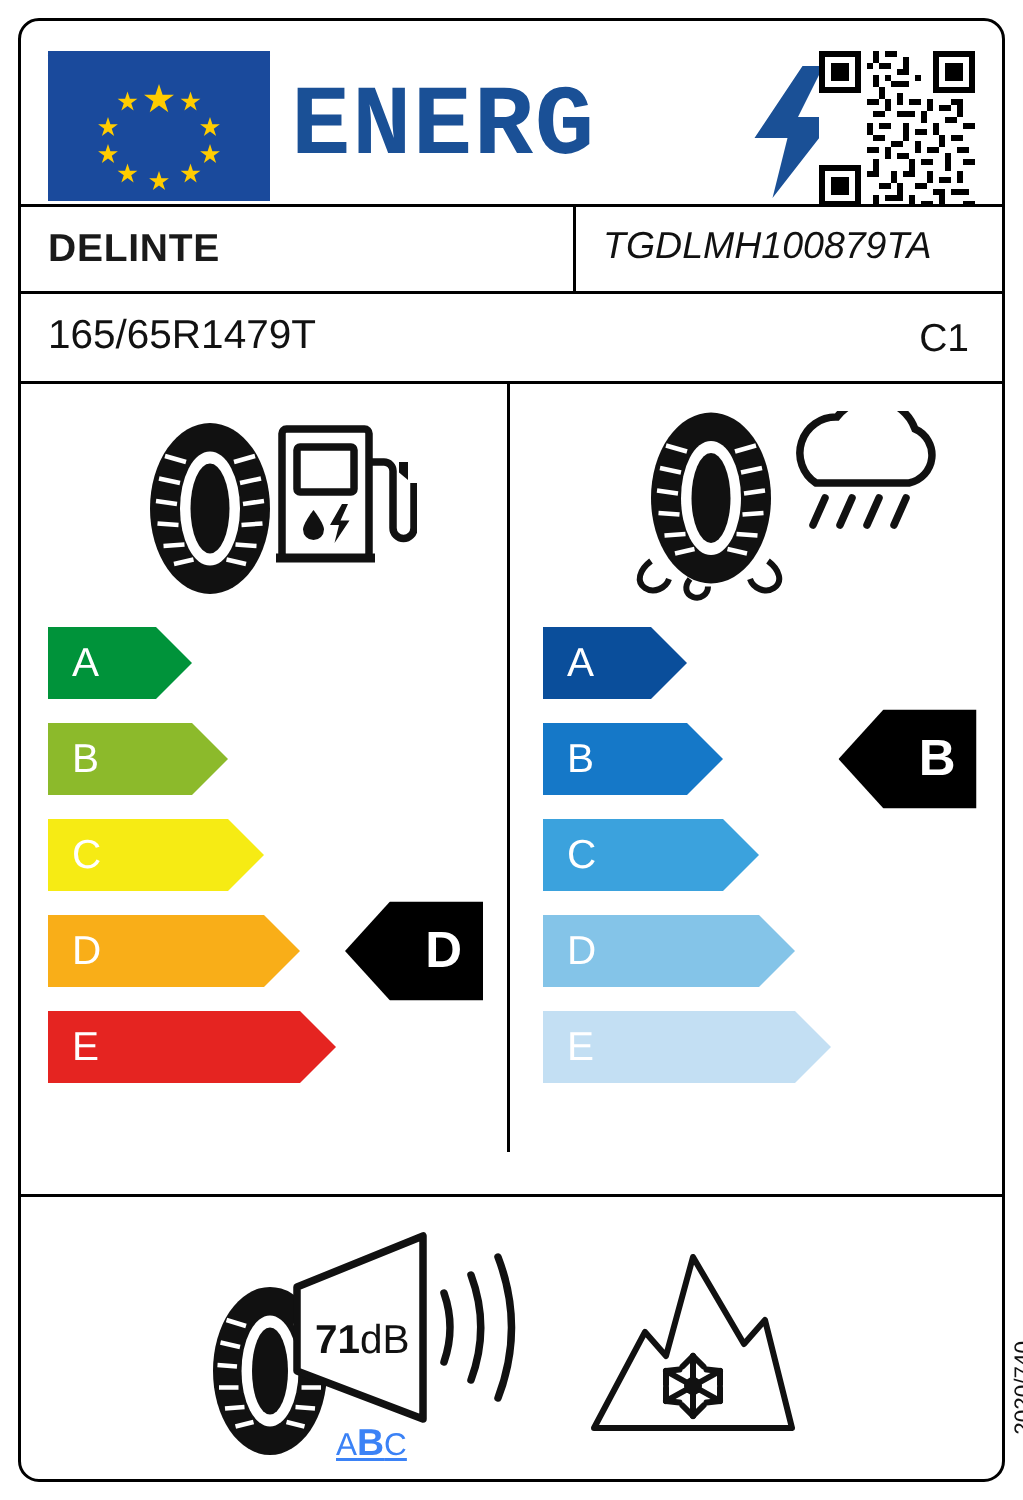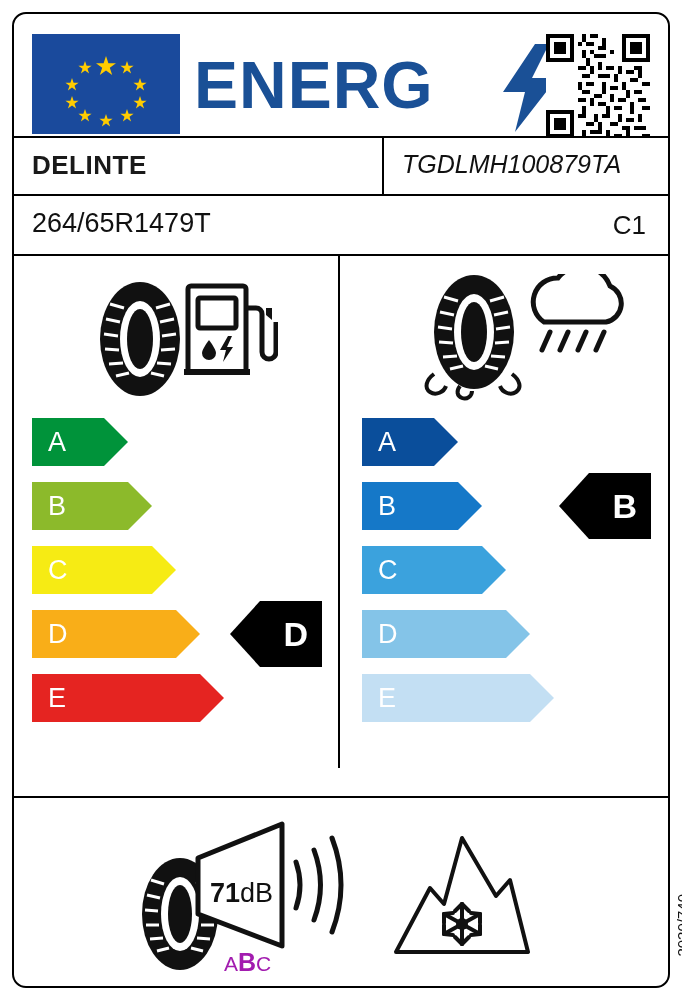--- a/index.html
+++ b/index.html
@@ -44,21 +44,21 @@
   }
   .eu-flag svg { display:block; }
   .energy-word {
     position: absolute;
     left: 180px;
     top: 28px;
     font-size: 66px;
     font-weight: bold;
     letter-spacing: 1px;
     color: #1a5096;
-    font-family: Liberation Sans, sans-serif;
+    font-family: Liberation Mono, monospace;
     line-height: 86px;
     text-align: center;
   }
   .bolt {
     position: absolute;
     left: 485px;
     top: 30px;
   }
   .qr {
     position: absolute;
@@ -189,21 +189,22 @@
     font-size: 27px;
     font-weight: bold;
     color: #111;
   }
   .noise-db .u { font-weight: normal; }
   .noise-classes {
     position: absolute;
     left: 210px;
     top: 150px;
     font-size: 21px;
-    color: #a21caf;
+    color: #3b82f6;
+    text-decoration: underline;
   }
   .noise-classes .sel {
     font-size: 25px;
     font-weight: bold;
   }
   .year {
     position: absolute;
     right: -6px;
     top: 96px;
     font-size: 15px;
@@ -335,21 +336,21 @@
 
   <div class="brand-row">
     <div class="brand-name">DELINTE</div>
     <div class="brand-sep"></div>
     <div class="model-code">TGDLMH100879TA</div>
   </div>
 
   <div class="hline" style="top:180px;"></div>
 
   <div class="size-row">
-    <div class="tyre-size">264/65R1479T</div>
+    <div class="tyre-size">165/65R1479T</div>
     <div class="tyre-class">C1</div>
   </div>
 
   <div class="hline" style="top:240px;"></div>
 
   <div class="grades">
 
     <div class="vdiv"></div>
 
     <div class="pict-fuel">

